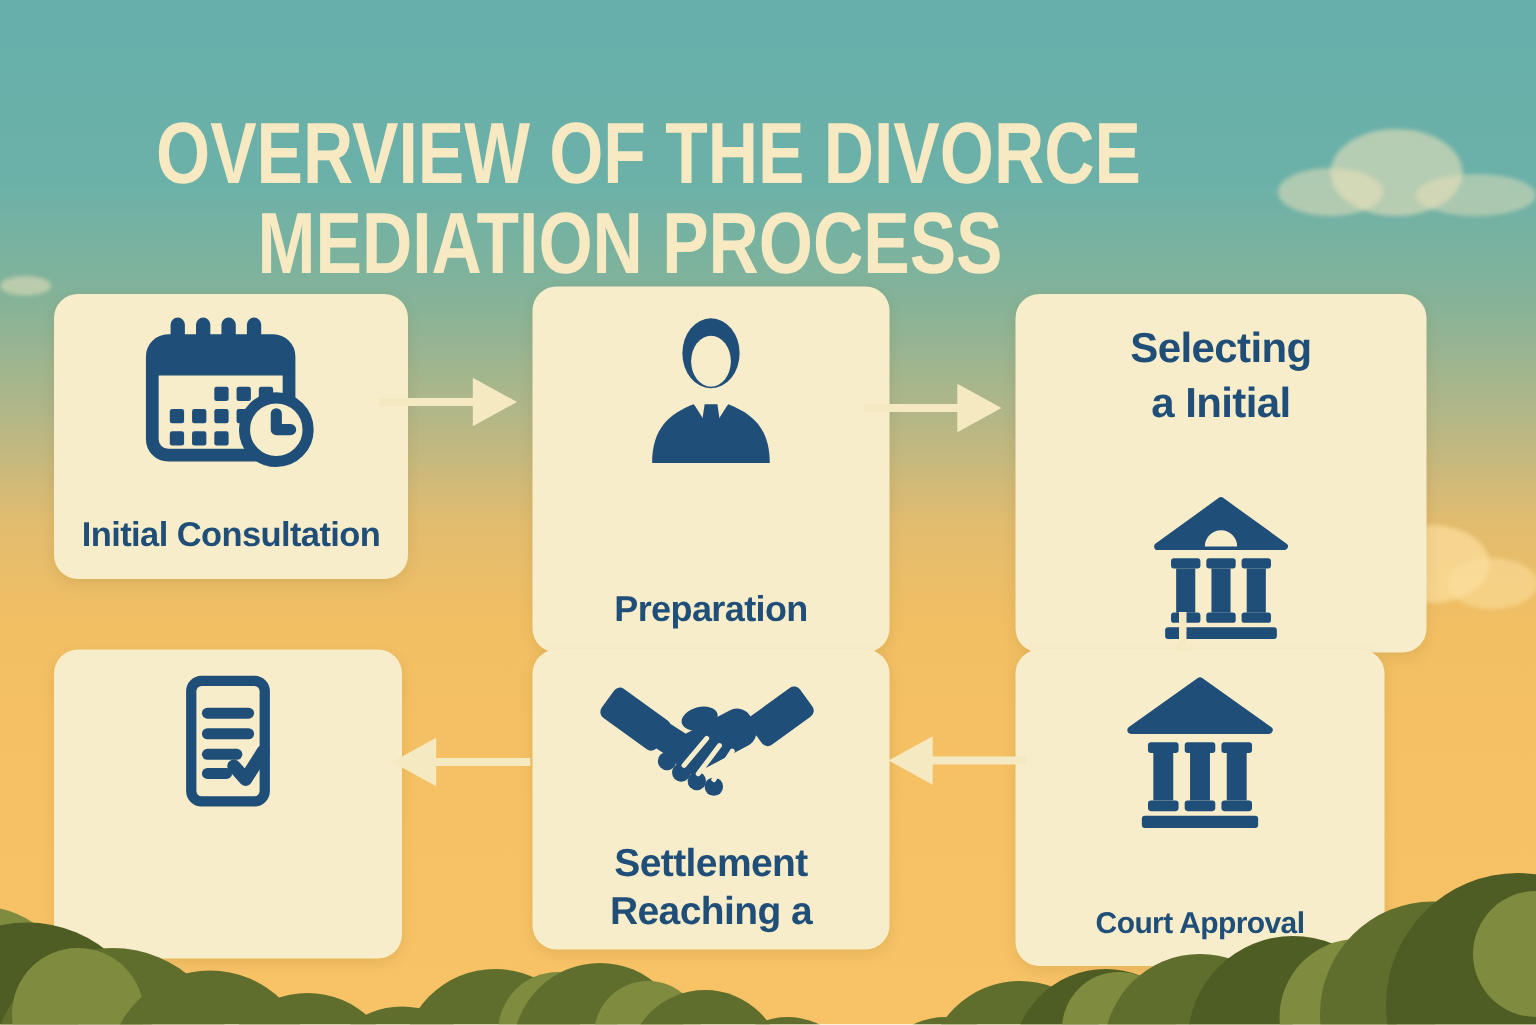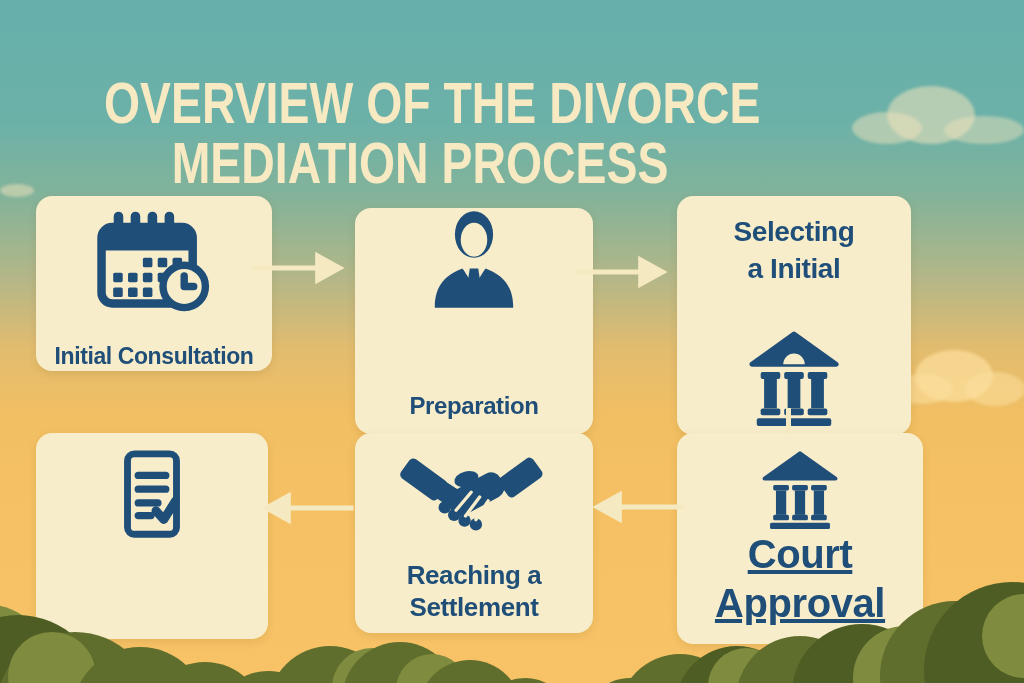--- a/index.html
+++ b/index.html
@@ -20,27 +20,27 @@
   }
   .title-line{display:block;transform:scaleX(0.80);transform-origin:50% 50%;white-space:nowrap;}
   
   .step-box{
     position:absolute;background:var(--box-cream,#f8edca);border-radius:16px;
     box-shadow:0 3px 9px rgba(100,70,20,0.12);
     display:flex;flex-direction:column;align-items:center;
     color:var(--navy,#1f4e79);font-weight:bold;text-align:center;
   }
   .step-label{font-size:23px;letter-spacing:-0.4px;line-height:1.24;}
-  #box1{left:36px;top:196px;width:224px;height:163px;justify-content:space-between;padding:12px 6px 0;}
-  #box2{left:355px;top:208px;width:226px;height:213px;justify-content:space-between;padding:0 6px 13px;}
+  #box1{left:36px;top:196px;width:224px;height:163px;justify-content:space-between;padding:12px 6px 15px;}
+  #box2{left:355px;top:191px;width:226px;height:213px;justify-content:space-between;padding:18px 6px 13px;}
   #box2 .step-label{font-size:24px;line-height:1.26;}
-  #box3{left:677px;top:196px;width:234px;height:213px;justify-content:space-between;padding:18px 0 8px;}
+  #box3{left:677px;top:196px;width:234px;height:213px;justify-content:space-between;padding:18px 20px 8px;}
   #box3 .step-label{font-size:28px;line-height:1.32;}
   #box4{left:677px;top:433px;width:234px;height:178px;justify-content:space-between;padding:18px 6px 15px;}
-  #box4 .step-label{font-size:40px;text-decoration:underline;}
+  #box4 .step-label{font-size:20px;}
   #box5{left:355px;top:433px;width:226px;height:178px;justify-content:space-between;padding:12px 6px 10px;}
   #box5 .step-label{font-size:26px;line-height:1.24;}
   #box6{left:36px;top:433px;width:224px;height:178px;justify-content:space-between;padding:14px 4px 14px;}
   #box6 .step-label{font-size:23px;letter-spacing:-0.8px;}
   
   .icon{display:block;}
   #box1 .icon{width:128px;height:106px;}
   #box2 .icon{width:108px;height:106px;}
   #box3 .icon{width:112px;height:98px;}
   #box4 .icon{width:118px;height:102px;}
@@ -187,22 +187,22 @@
       <circle class="ink" cx="65" cy="80" r="6.5"></circle>
       <circle class="ink" cx="77" cy="84" r="6.5"></circle>
       <g stroke="var(--box-cream,#f8edca)" stroke-width="3.5" stroke-linecap="round" fill="none">
         <path d="M72 50 L56 69"></path>
         <path d="M81 55 L66 75"></path>
         <path d="M90 59 L77 79"></path>
         <path d="M99 62 L88 82"></path>
       </g>
     </svg>
     <div class="step-label">
+      <div>Settlement</div>
       <div>Reaching a</div>
-      <div>Settlement</div>
     </div>
   </div>
 
   <div class="step-box" id="box6">
     <svg class="icon" viewBox="0 0 100 100">
       <rect x="25" y="6" width="50" height="82" rx="7" fill="none" stroke="var(--navy,#1f4e79)" stroke-width="7"></rect>
       <g stroke="var(--navy,#1f4e79)" stroke-width="7.5" stroke-linecap="round">
         <path d="M36 28 H64"></path>
         <path d="M36 42 H64"></path>
         <path d="M36 56 H56"></path>

